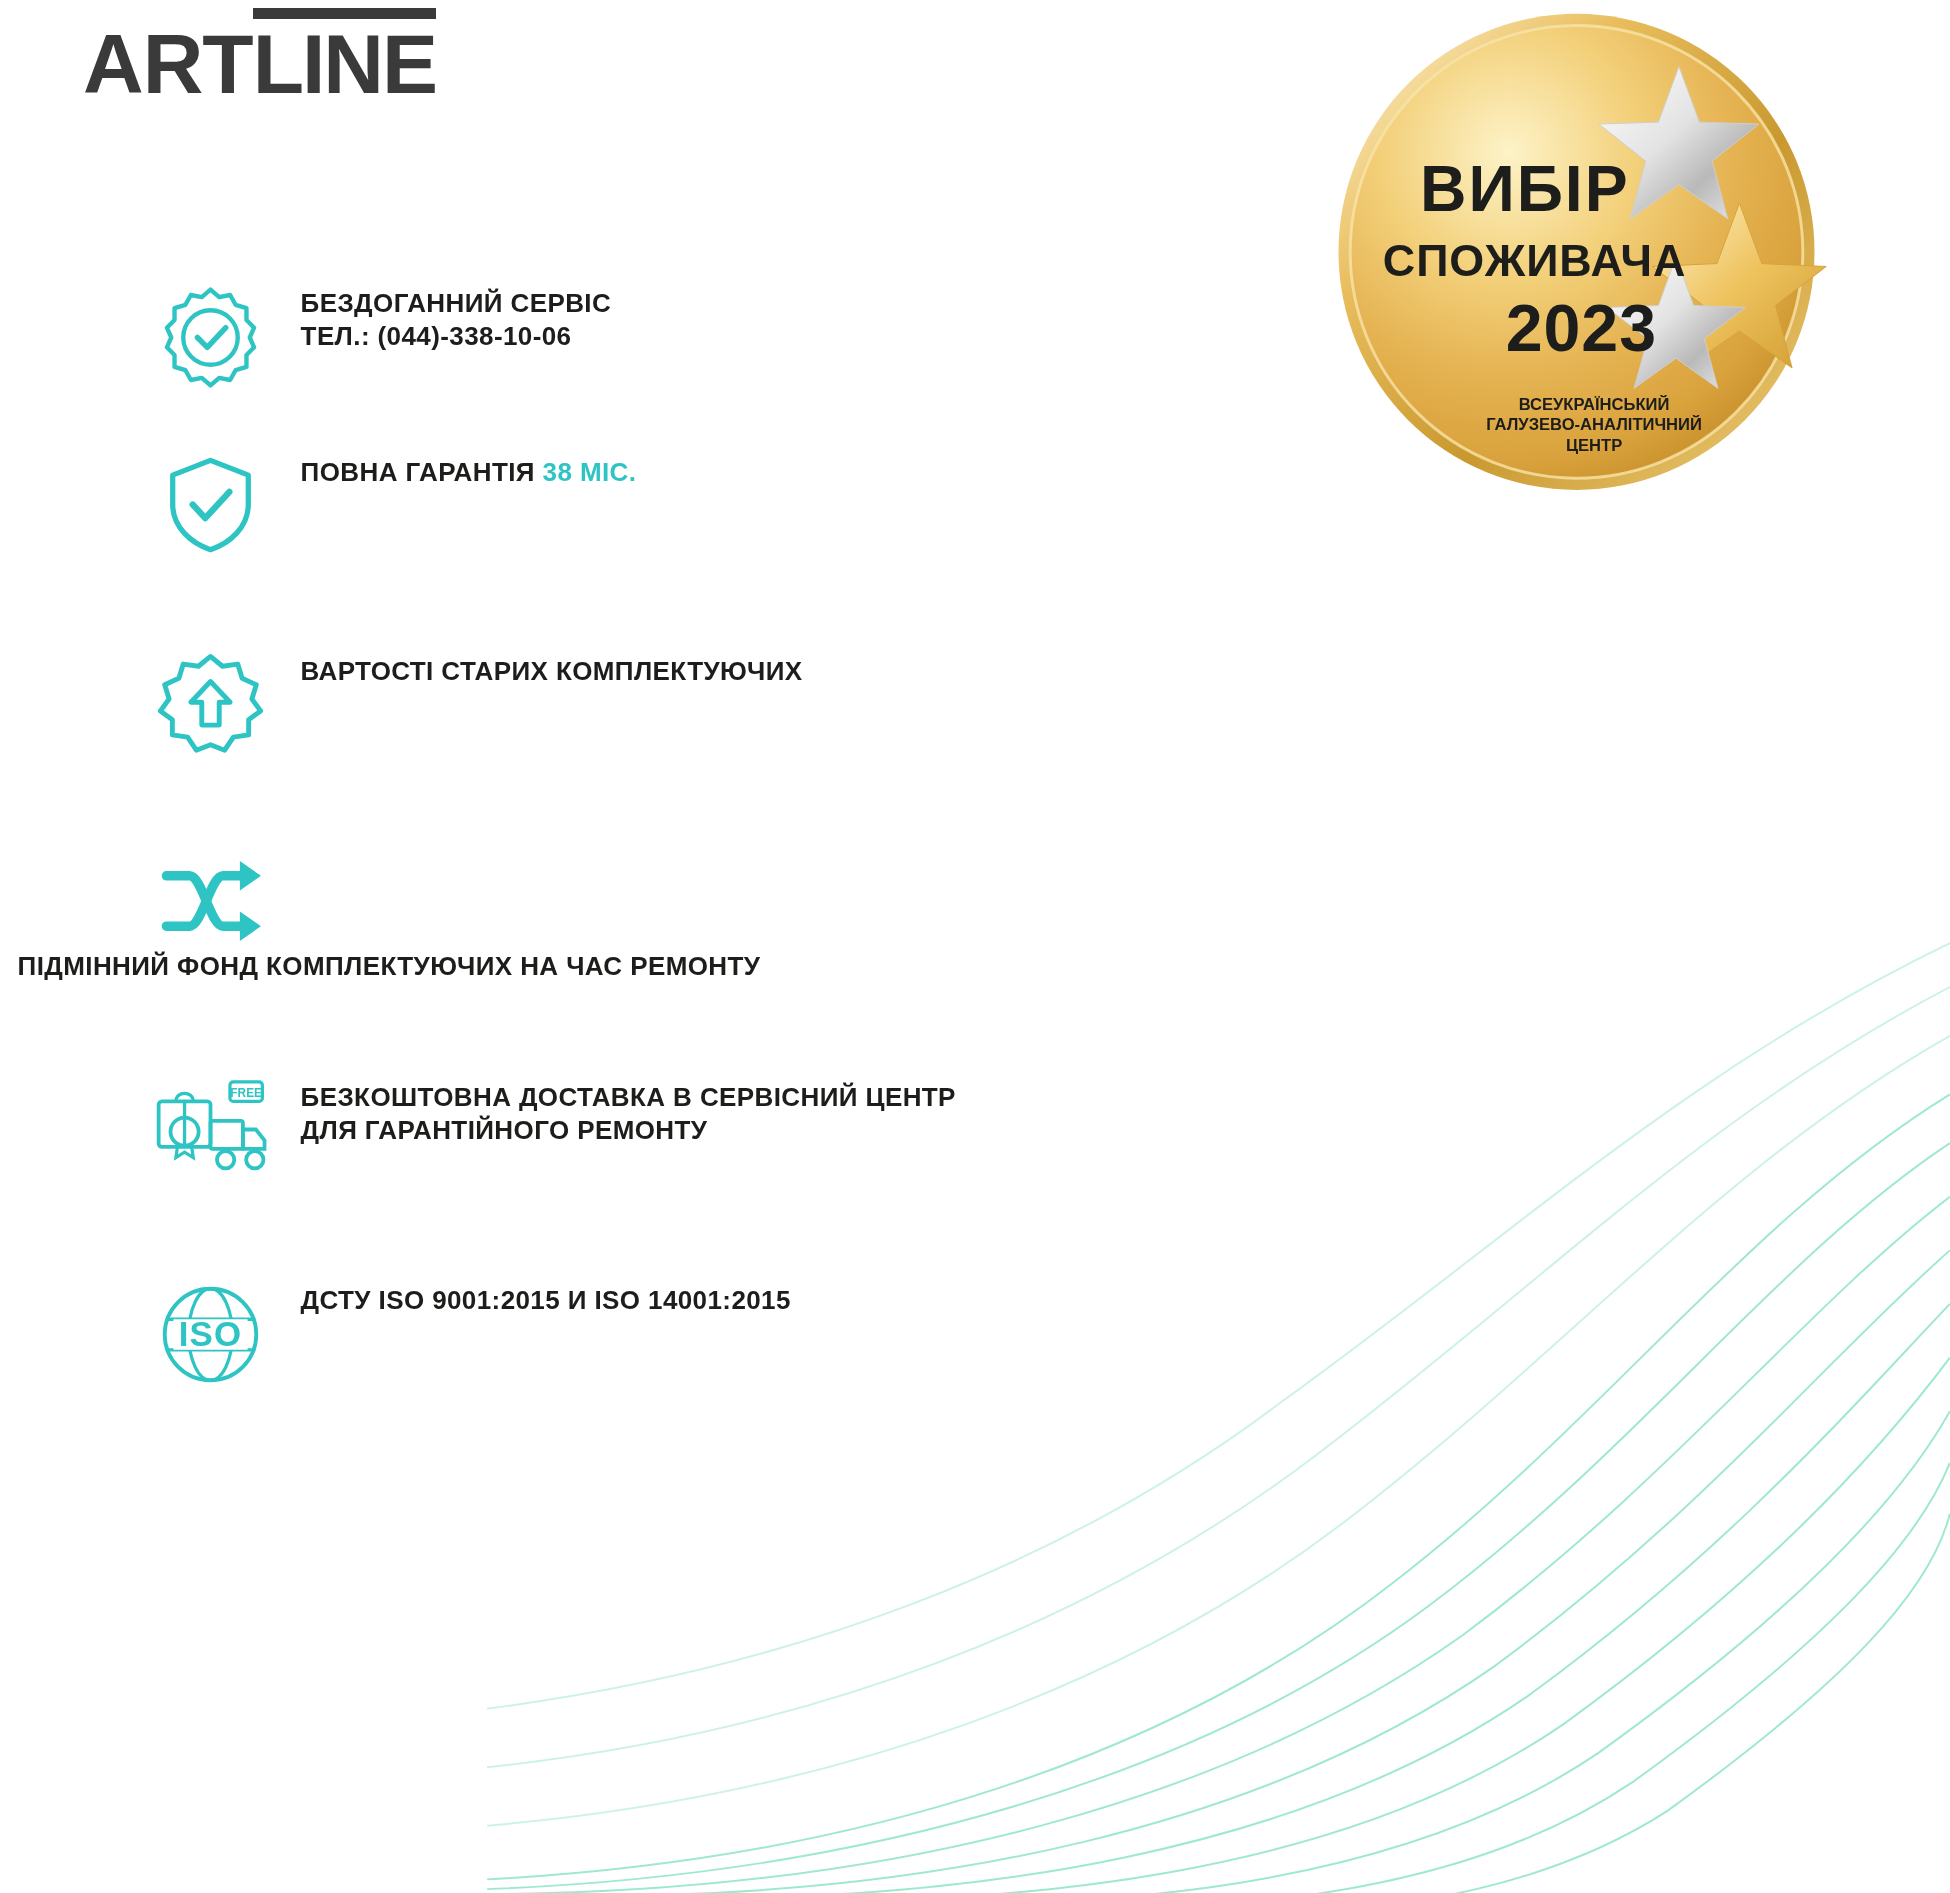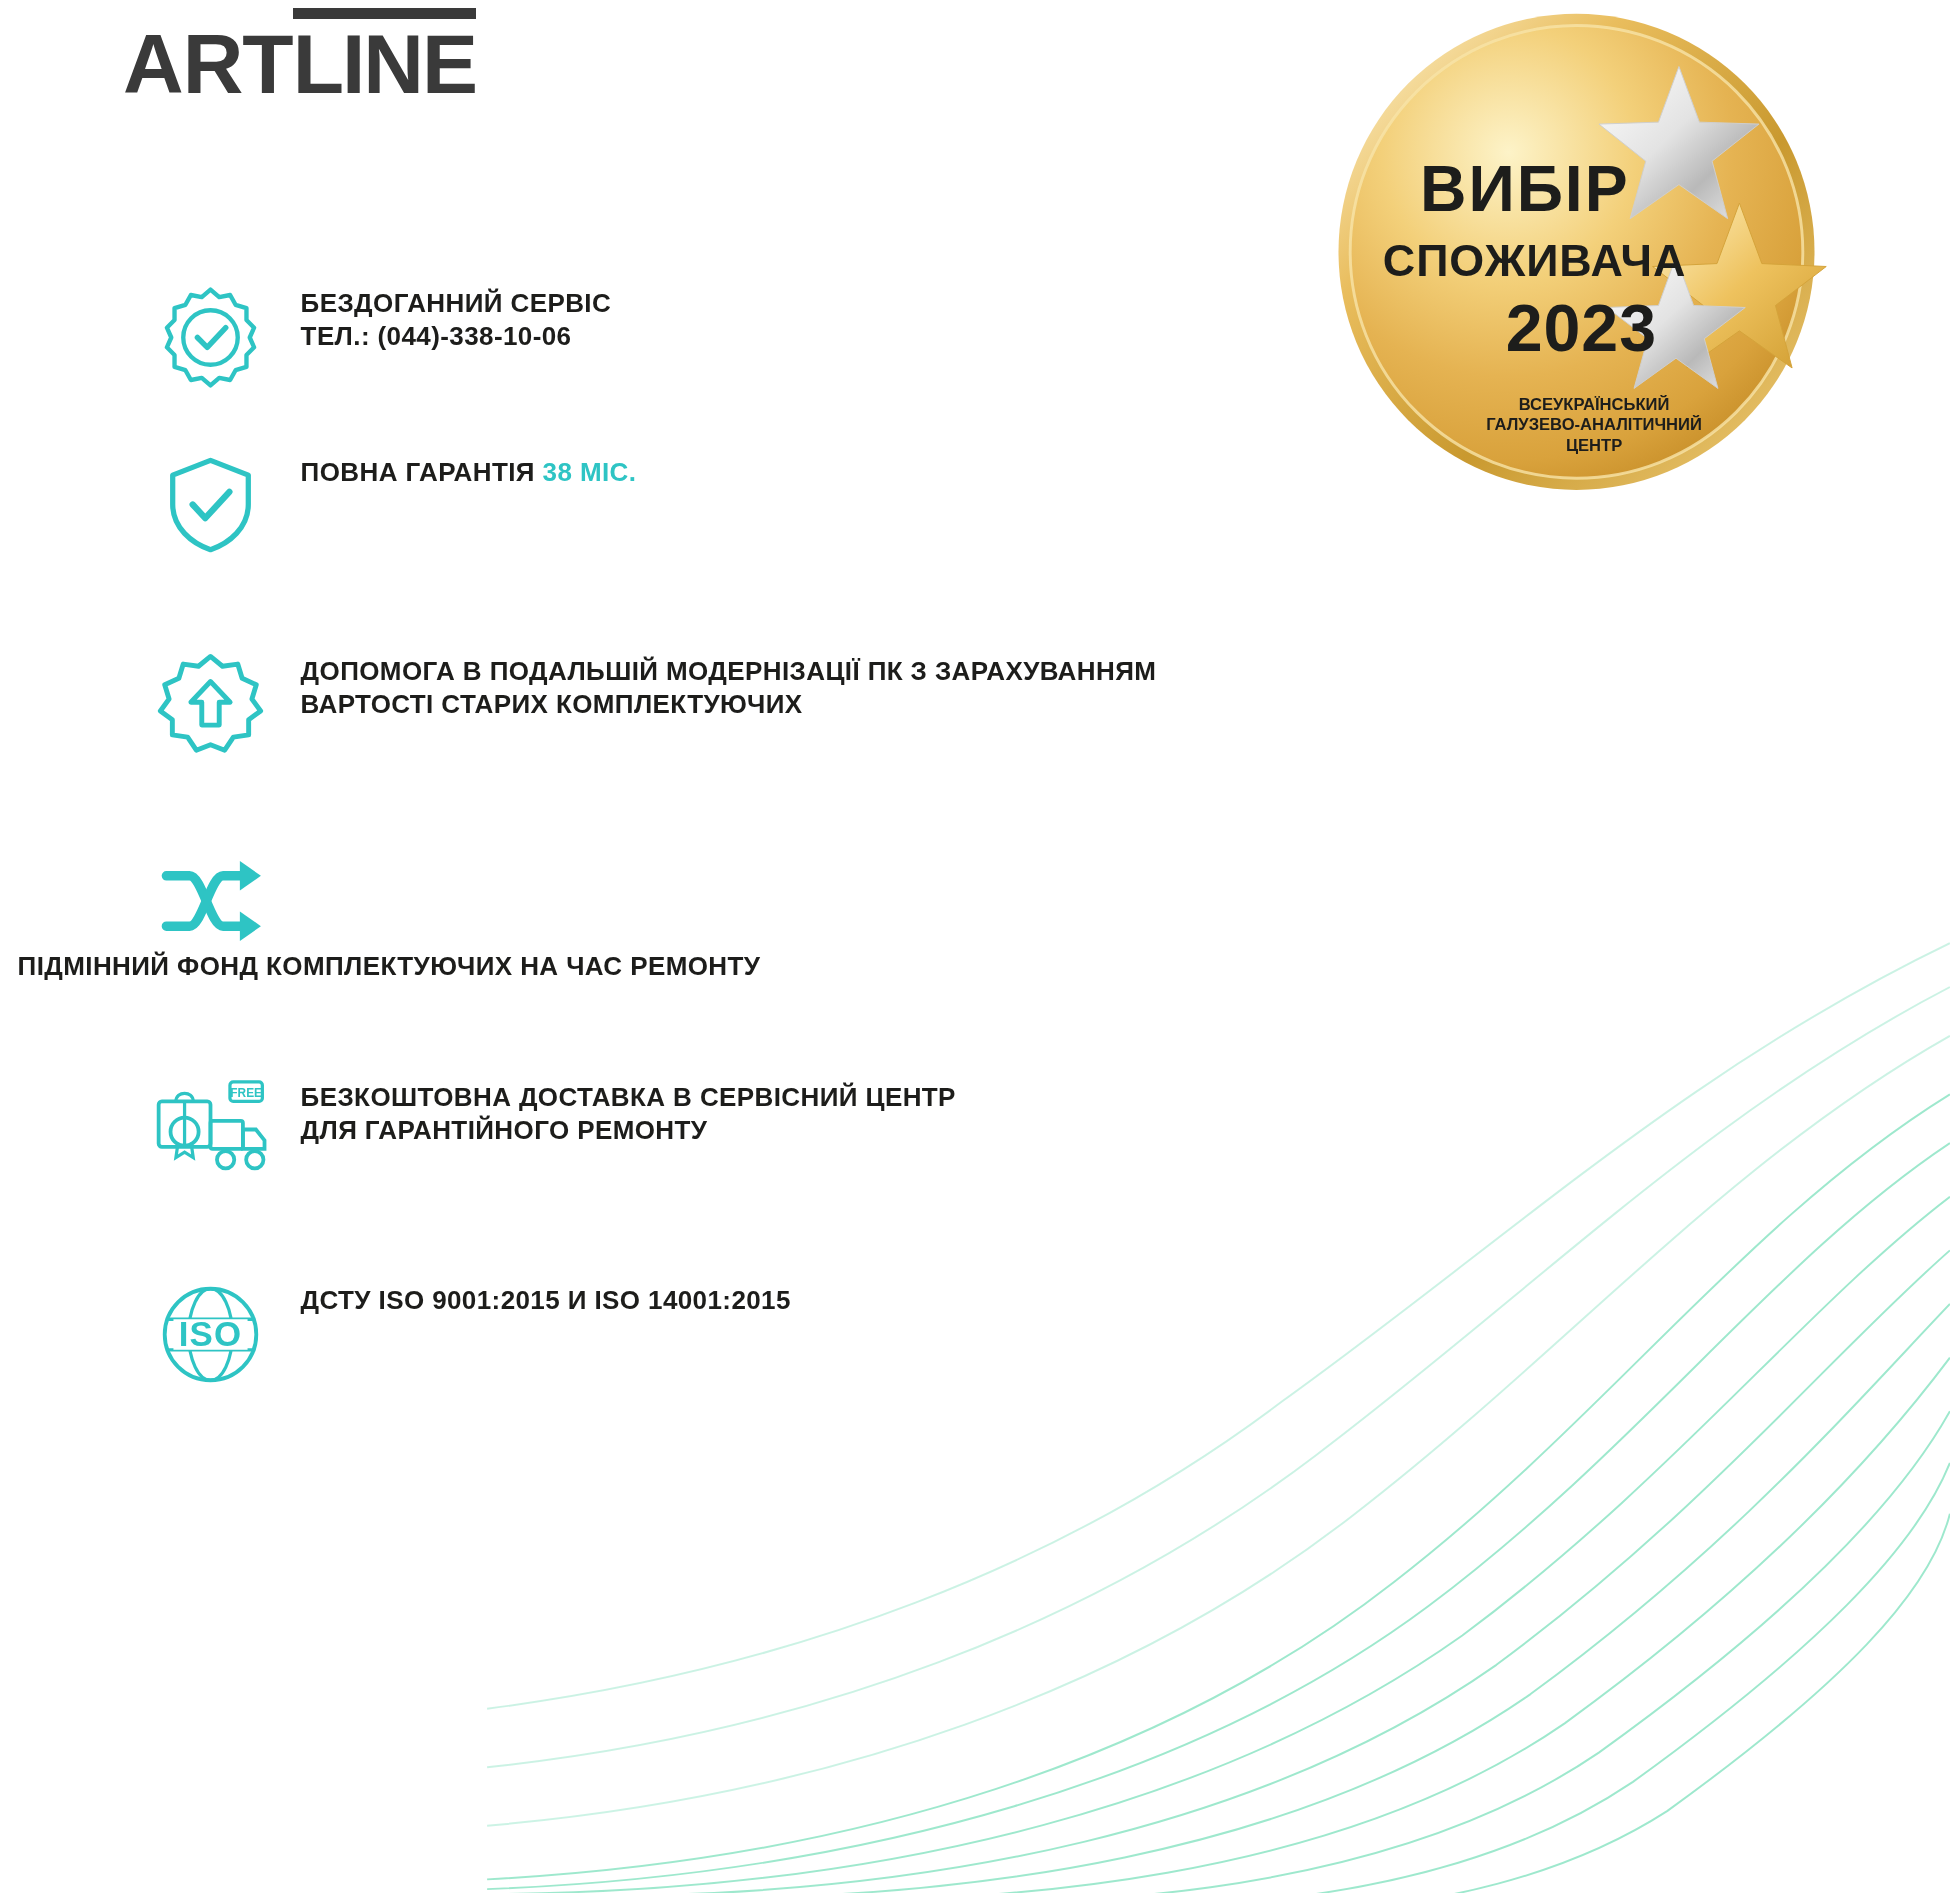--- a/index.html
+++ b/index.html
@@ -41,21 +41,20 @@
     left: 83px;
     top: 21.5px;
     font-family: "Liberation Sans", sans-serif;
     font-weight: bold;
     font-size: 84px;
     letter-spacing: -2px;
     color: #3a3a3a;
     line-height: 1;
     display: flex;
     align-items: flex-end;
-    margin-left: 40px;
   }
   .logo .art {
     font-size: 84px;
     font-weight: bold;
     letter-spacing: -1px;
   }
   .logo-line-wrap {
     position: relative;
     display: inline-block;
   }
@@ -252,21 +251,20 @@
   </div>
 
   <div class="feature f3">
     <div class="feature-icon">
       <svg class="icon-svg" width="109" height="109" viewBox="0 0 100 100" aria-hidden="true">
         <path d="M50 5 L61 14 L75 12 L79 25 L92 31 L88 44 L96 55 L85 63 L85 77 L71 79 L63 91 L50 86 L37 91 L29 79 L15 77 L15 63 L4 55 L12 44 L8 31 L21 25 L25 12 L39 14 Z" fill="none" stroke="#2ec4c4" stroke-width="4.5" stroke-linejoin="round"></path>
         <path d="M50 28 L68 47 L58 47 L58 68 L42 68 L42 47 L32 47 Z" fill="none" stroke="#2ec4c4" stroke-width="4.5" stroke-linejoin="round"></path>
       </svg>
     </div>
     <div class="feature-text">
-      <div>ДОПОМОГА В ПОДАЛЬШІЙ МОДЕРНІЗАЦІЇ ПК З ЗАРАХУВАННЯМ</div>
       <div>ВАРТОСТІ СТАРИХ КОМПЛЕКТУЮЧИХ</div>
     </div>
   </div>
 
   <div class="feature f4">
     <div class="feature-icon">
       <svg class="icon-svg" width="105" height="90" viewBox="0 0 100 84" aria-hidden="true">
         <path d="M8 18 L30 18 C42 18 50 66 62 66 L84 66" fill="none" stroke="#2ec4c4" stroke-width="9" stroke-linecap="round"></path>
         <path d="M8 66 L30 66 C42 66 50 18 62 18 L84 18" fill="none" stroke="#2ec4c4" stroke-width="9" stroke-linecap="round"></path>
         <polygon points="78,4 98,18 78,32" fill="#2ec4c4"></polygon>

